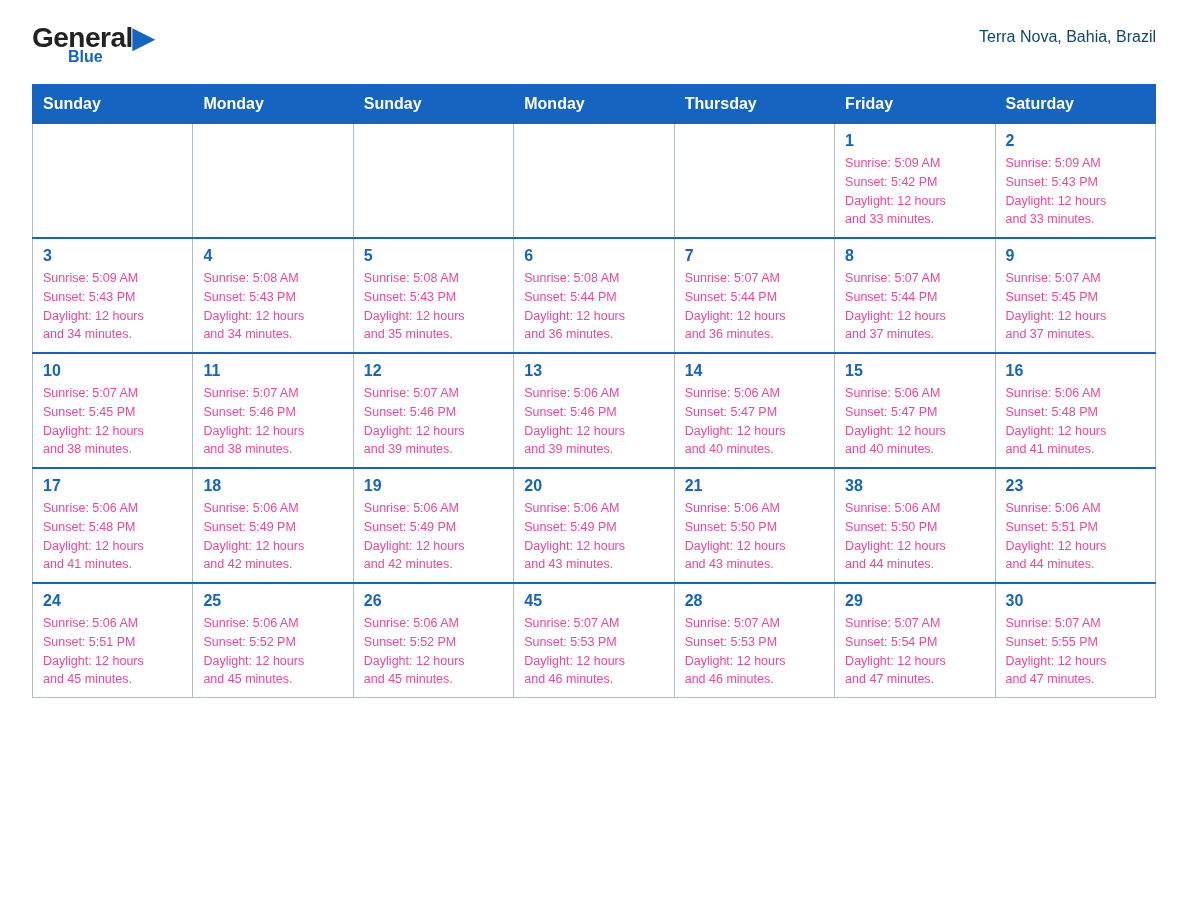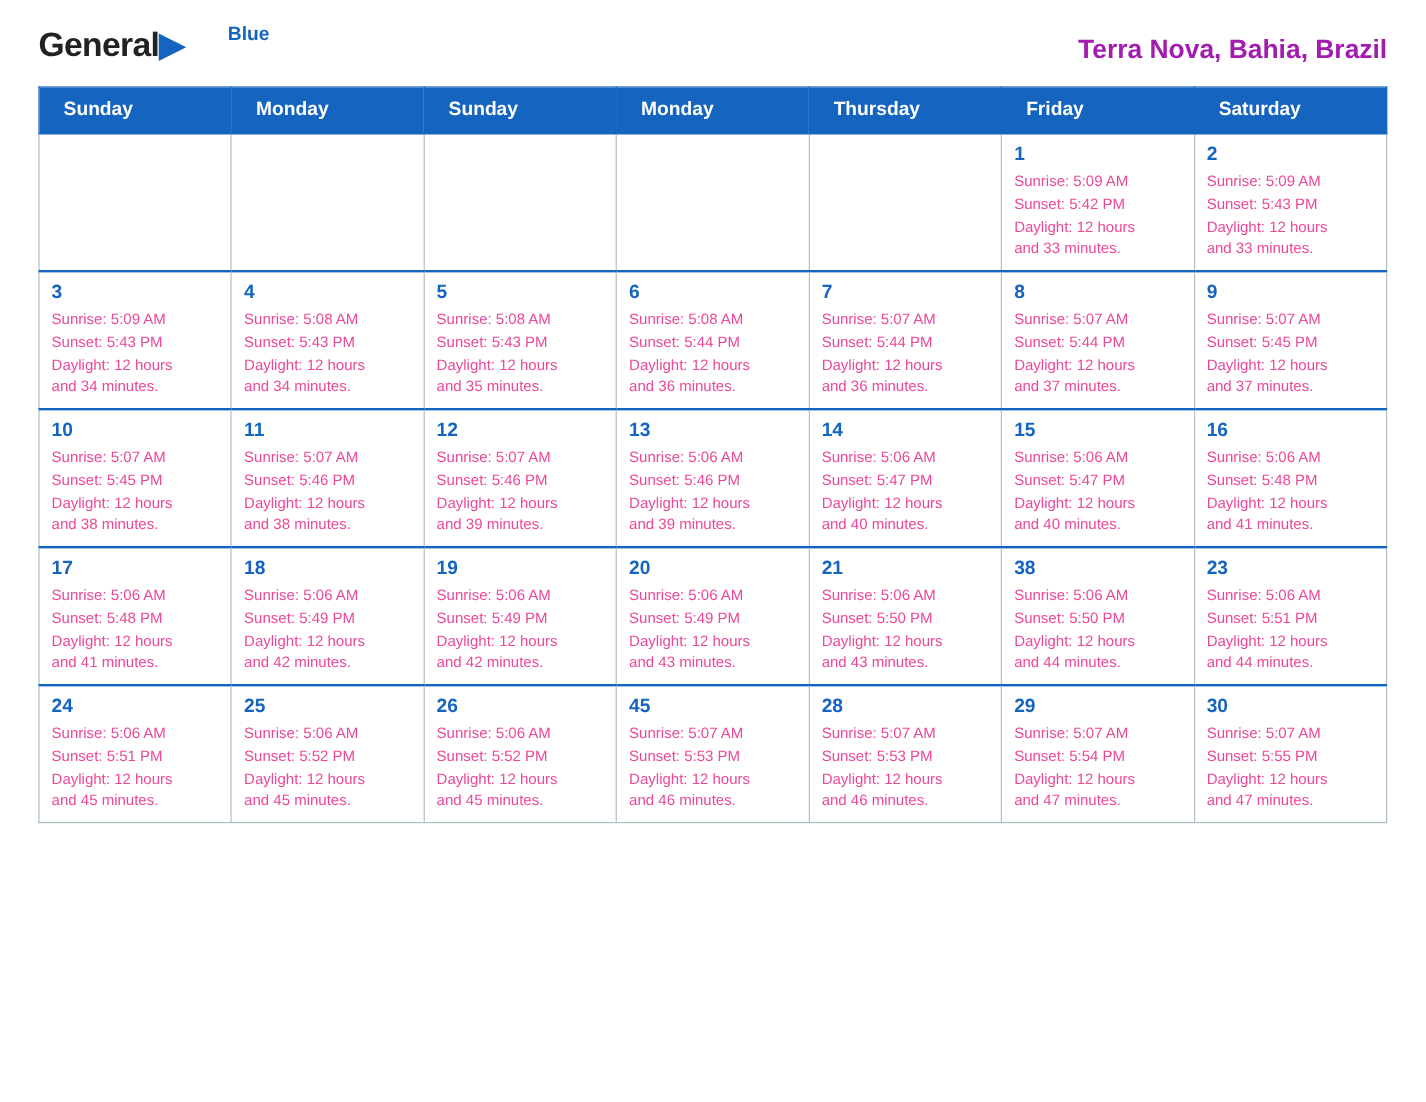--- a/index.html
+++ b/index.html
@@ -12,20 +12,21 @@
       min-height: 918px;
     }
     .header-row {
       display: flex;
       align-items: flex-start;
       justify-content: space-between;
       margin-bottom: 18px;
     }
     .logo {
       display: flex;
+      flex-direction: column;
       align-items: flex-start;
     }
     .logo-general {
       font-size: 28px;
       font-weight: bold;
       color: #222;
       line-height: 1;
       letter-spacing: -0.5px;
     }
     .logo-general span {
@@ -41,36 +42,36 @@
     .title-block {
       text-align: right;
     }
     .title-block h1 {
       font-size: 48px;
       font-weight: bold;
       color: #222;
       line-height: 1.1;
     }
     .title-block h2 {
-      font-size: 22px;
-      font-weight: bold;
-      color: #a21caf;
+      font-size: 16px;
+      font-weight: normal;
+      color: #0c4a6e;
       margin-top: 4px;
     }
     .calendar {
       width: 100%;
       border-collapse: collapse;
       border: 1.5px solid #1565c0;
     }
     .calendar th {
       background: #1565c0;
       color: #fff;
       font-size: 16px;
       font-weight: bold;
-      padding: 10px 20px;
+      padding: 10px 10px;
       text-align: left;
       border: 1.5px solid #1565c0;
     }
     .calendar td {
       vertical-align: top;
       border: 1px solid #b0bec5;
       padding: 8px 10px;
       width: 14.28%;
       min-height: 110px;
       font-size: 13px;

